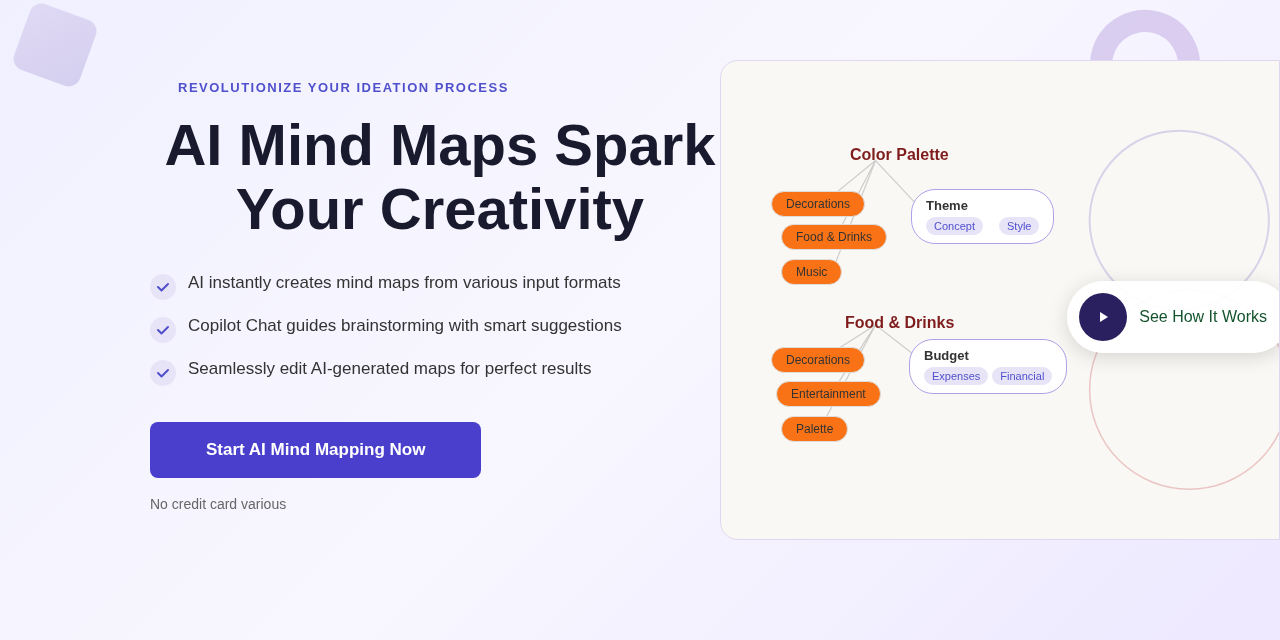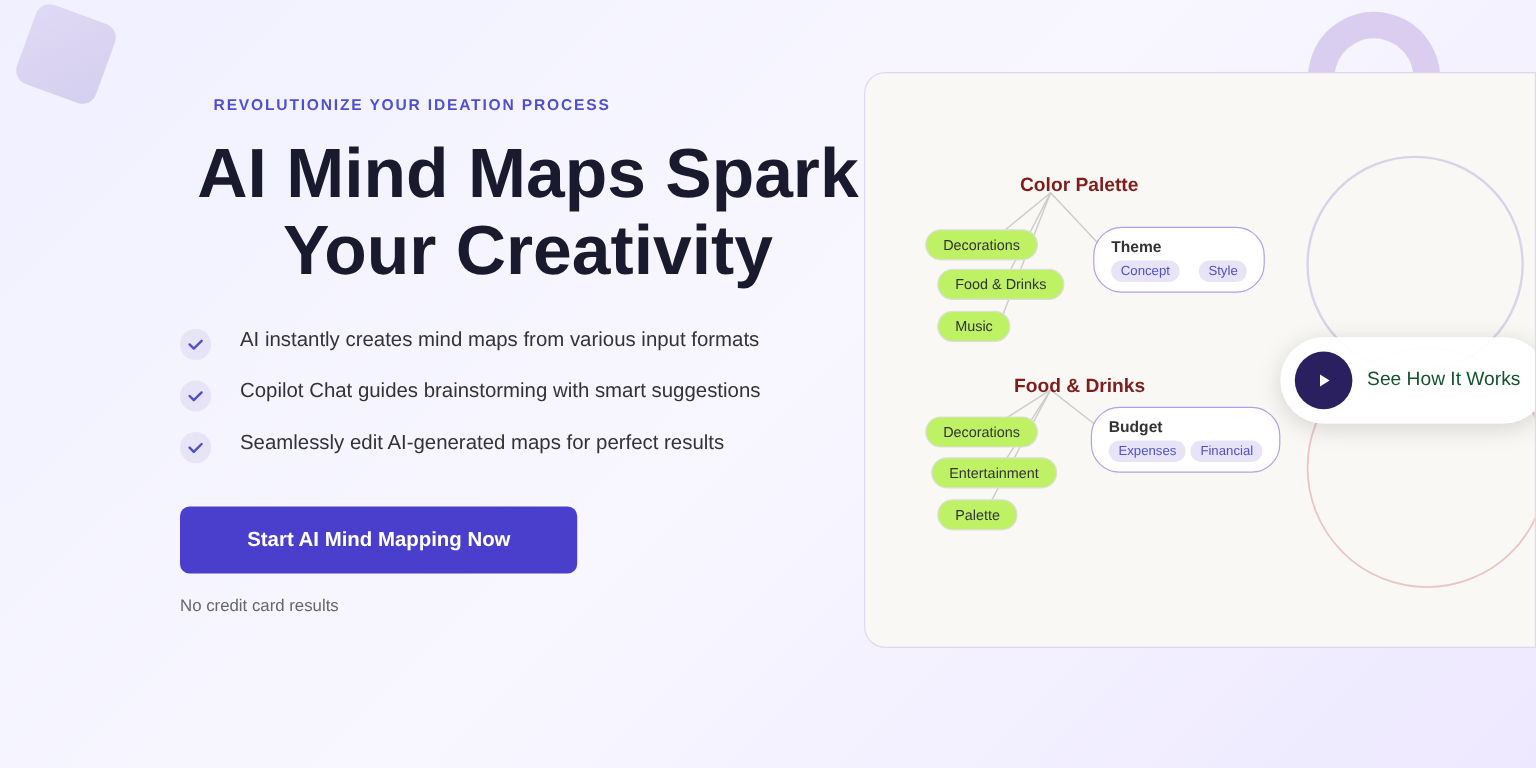--- a/index.html
+++ b/index.html
@@ -63,21 +63,21 @@
       text-align: center;
     }
 
     .features-list {
       list-style: none;
       margin-bottom: 36px;
     }
     .features-list li {
       display: flex;
       align-items: flex-start;
-      gap: 24px;
+      gap: 12px;
       margin-bottom: 16px;
       font-size: 17px;
       color: #333;
     }
     .check-icon {
       width: 26px;
       height: 26px;
       border-radius: 50%;
       background: #e8e4f8;
       display: flex;
@@ -134,21 +134,21 @@
       position: absolute;
       top: 0;
       left: 0;
       width: 100%;
       height: 100%;
     }
 
     
     .node {
       position: absolute;
-      background: #bef264;
+      background: #f97316;
       border: 1.5px solid #ddd;
       border-radius: 20px;
       padding: 5px 14px;
       font-size: 12px;
       color: #333;
       white-space: nowrap;
     }
     .node.section-header {
       background: transparent;
       border: none;
@@ -236,21 +236,21 @@
       <span class="check-icon">
         <svg viewBox="0 0 14 14" fill="none">
           <path d="M2 7l3.5 3.5L12 4" stroke="#5050cc" stroke-width="2" stroke-linecap="round" stroke-linejoin="round"></path>
         </svg>
       </span>
       <span>Seamlessly edit AI-generated maps for perfect results</span>
     </li>
   </ul>
 
   <button class="cta-button">Start AI Mind Mapping Now</button>
-  <div class="no-cc">No credit card results</div>
+  <div class="no-cc">No credit card various</div>
 </div>
 
 <div class="right-panel">
   <div class="mindmap-container">
 
     <svg class="mindmap-svg" viewBox="0 0 560 480">
 
       <line x1="155" y1="100" x2="100" y2="145" stroke="#ccc" stroke-width="1.2"></line>
       <line x1="155" y1="100" x2="115" y2="177" stroke="#ccc" stroke-width="1.2"></line>
       <line x1="155" y1="100" x2="110" y2="215" stroke="#ccc" stroke-width="1.2"></line>

